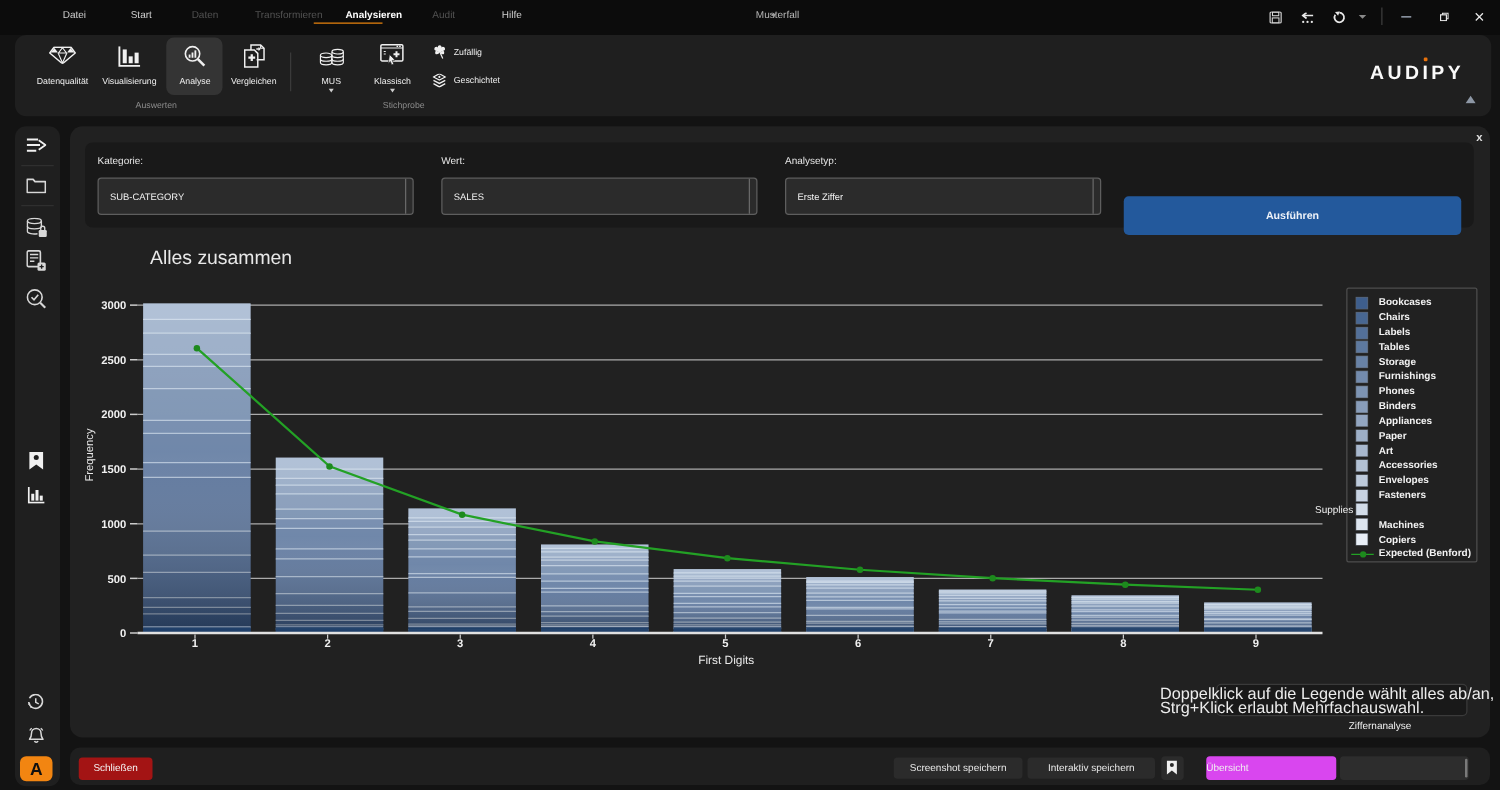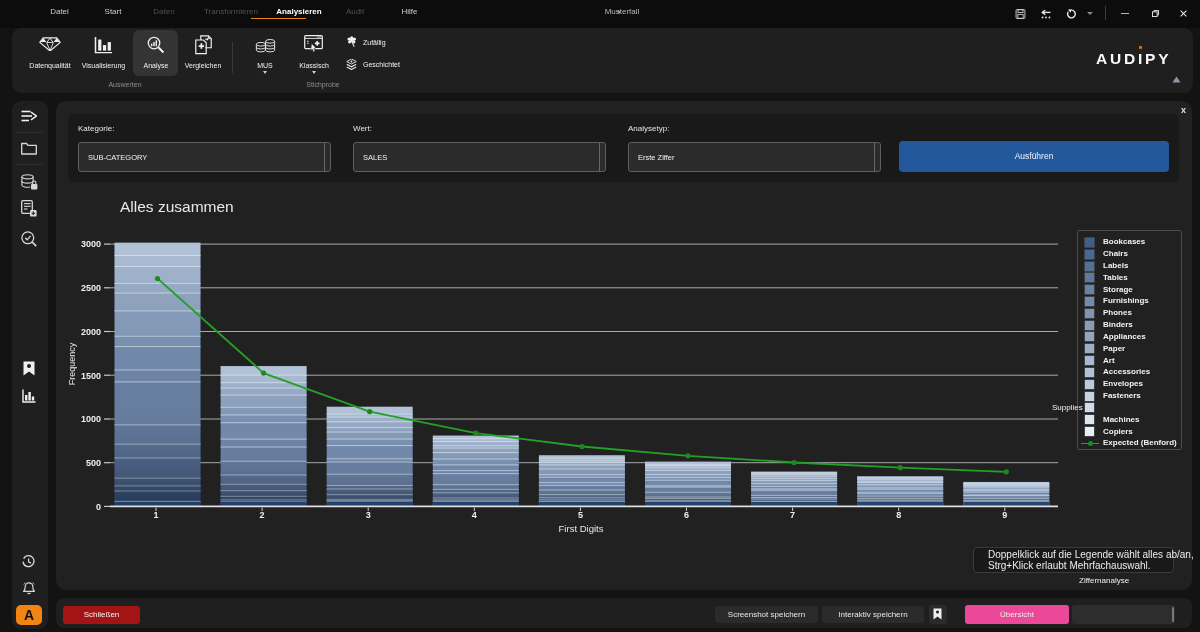--- a/index.html
+++ b/index.html
@@ -223,21 +223,21 @@
 <div class="abs" style="left:323.5px;top:143px;width:1.2px;height:28px;background:#686868"></div>
 
 <div class="abs" style="left:353px;top:142px;width:253px;height:30px;background:#2b2b2b;border:1px solid #5e5e5e;border-radius:3px"></div>
 <div class="abs" style="left:363px;top:152.5px;font-size:7.5px;color:#f2f2f2">SALES</div>
 <div class="abs" style="left:598.5px;top:143px;width:1.2px;height:28px;background:#686868"></div>
 
 <div class="abs" style="left:628px;top:142px;width:253px;height:30px;background:#2b2b2b;border:1px solid #5e5e5e;border-radius:3px"></div>
 <div class="abs" style="left:638px;top:152.5px;font-size:7.5px;color:#f2f2f2">Erste Ziffer</div>
 <div class="abs" style="left:873.5px;top:143px;width:1.2px;height:28px;background:#686868"></div>
 
-<div class="abs" style="left:899px;top:141px;width:270px;height:31px;background:#23599c;border-radius:4px;text-align:center;font-size:8.5px;font-weight:400;color:#eef2f8;line-height:31px">Ausführen</div>
+<div class="abs" style="left:899px;top:157px;width:270px;height:31px;background:#23599c;border-radius:4px;text-align:center;font-size:8.5px;font-weight:700;color:#eef2f8;line-height:31px">Ausführen</div>
 
 <div class="abs" style="left:120px;top:198px;font-size:15.5px;color:#e8e8e8">Alles zusammen</div>
 
 <svg width="1200" height="632" viewBox="0 0 1200 632" style="position:absolute;left:0;top:0;font-family:'Liberation Sans',sans-serif">
 <defs>
       <linearGradient id="shade" x1="0" y1="0" x2="0" y2="1">
         <stop offset="0" stop-color="#ffffff" stop-opacity="0.11"></stop>
         <stop offset="0.45" stop-color="#ffffff" stop-opacity="0.02"></stop>
         <stop offset="1" stop-color="#000000" stop-opacity="0.33"></stop>
       </linearGradient>
@@ -652,28 +652,28 @@
 <div style="position:absolute;left:1052px;top:402.9px;font-size:8px;font-weight:400;color:#f2f2f2;white-space:nowrap">Supplies</div>
 <div style="position:absolute;left:1085px;top:415.2px;width:9px;height:9px;background:#dde5ef;box-shadow:0 0 0 0.5px rgba(170,185,205,0.45)"></div>
 <div style="position:absolute;left:1103px;top:414.8px;font-size:8px;font-weight:600;color:#f2f2f2;white-space:nowrap">Machines</div>
 <div style="position:absolute;left:1085px;top:427.1px;width:9px;height:9px;background:#e8eef6;box-shadow:0 0 0 0.5px rgba(170,185,205,0.45)"></div>
 <div style="position:absolute;left:1103px;top:426.6px;font-size:8px;font-weight:600;color:#f2f2f2;white-space:nowrap">Copiers</div>
 <div style="position:absolute;left:1081px;top:442.6px;width:18px;height:1.6px;background:#23a125"></div>
 <div style="position:absolute;left:1088px;top:440.9px;width:5px;height:5px;border-radius:50%;background:#1d8a1d"></div>
 <div style="position:absolute;left:1103px;top:438.4px;font-size:8px;font-weight:600;color:#f2f2f2;white-space:nowrap">Expected (Benford)</div>
 
 <div class="abs" style="left:973px;top:547px;width:201px;height:26px;background:#191919;border:1px solid #3a3a3a;border-radius:4px"></div>
-<div class="abs" style="left:988px;top:550px;font-size:10px;color:#ececec;line-height:10.8px">Doppelklick auf die Legende wählt alles ab/an,<br>Strg+Klick erlaubt Mehrfachauswahl.</div>
+<div class="abs" style="left:928px;top:550px;font-size:13px;color:#ececec;line-height:10.8px">Doppelklick auf die Legende wählt alles ab/an,<br>Strg+Klick erlaubt Mehrfachauswahl.</div>
 
 <div class="abs" style="left:56px;top:598px;width:1136px;height:30px;background:#1f1f1f;border-radius:8px"></div>
-<div class="abs" style="left:63px;top:606px;width:77px;height:18px;background:#a31414;border-radius:3px;text-align:center;font-size:8px;color:#f5f5f5;line-height:18px">Schließen</div>
+<div class="abs" style="left:63px;top:606px;width:59px;height:18px;background:#a31414;border-radius:3px;text-align:center;font-size:8px;color:#f5f5f5;line-height:18px">Schließen</div>
 
 <div class="abs" style="left:715px;top:606px;width:103px;height:17px;background:#2b2b2b;border-radius:3px;text-align:center;font-size:8px;color:#e8e8e8;line-height:17px">Screenshot speichern</div>
 <div class="abs" style="left:822px;top:606px;width:102px;height:17px;background:#2b2b2b;border-radius:3px;text-align:center;font-size:8px;color:#e8e8e8;line-height:17px">Interaktiv speichern</div>
 <div class="abs" style="left:929px;top:605px;width:18px;height:19px;background:#2b2b2b;border-radius:3px"></div>
 <svg class="ico" style="left:933px;top:608px" width="9" height="12" viewBox="0 0 9 12">
   <path d="M0.5 0.5 L8.5 0.5 L8.5 11.5 L4.5 8.4 L0.5 11.5 Z" fill="#f0f0f0"></path>
   <circle cx="4.5" cy="4" r="1.6" fill="#2b2b2b"></circle>
 </svg>
-<div class="abs" style="left:965px;top:605px;width:104px;height:19px;background:#ec4899;border-radius:3px;text-align:center;font-size:8px;color:#f0f0f0;line-height:19px">Übersicht</div>
+<div class="abs" style="left:965px;top:605px;width:104px;height:19px;background:#d946ef;border-radius:3px;text-align:left;font-size:8px;color:#f0f0f0;line-height:19px">Übersicht</div>
 <div class="abs" style="left:1072px;top:605px;width:103px;height:19px;background:#2d2d2d;border-radius:3px"></div>
 <div class="abs" style="left:1079px;top:571px;font-size:8px;color:#f0f0f0;line-height:19px">Ziffernanalyse</div>
 <div class="abs" style="left:1171.5px;top:607px;width:2.5px;height:15px;background:#7a7a7a;border-radius:2px"></div>
 
 </body></html>

